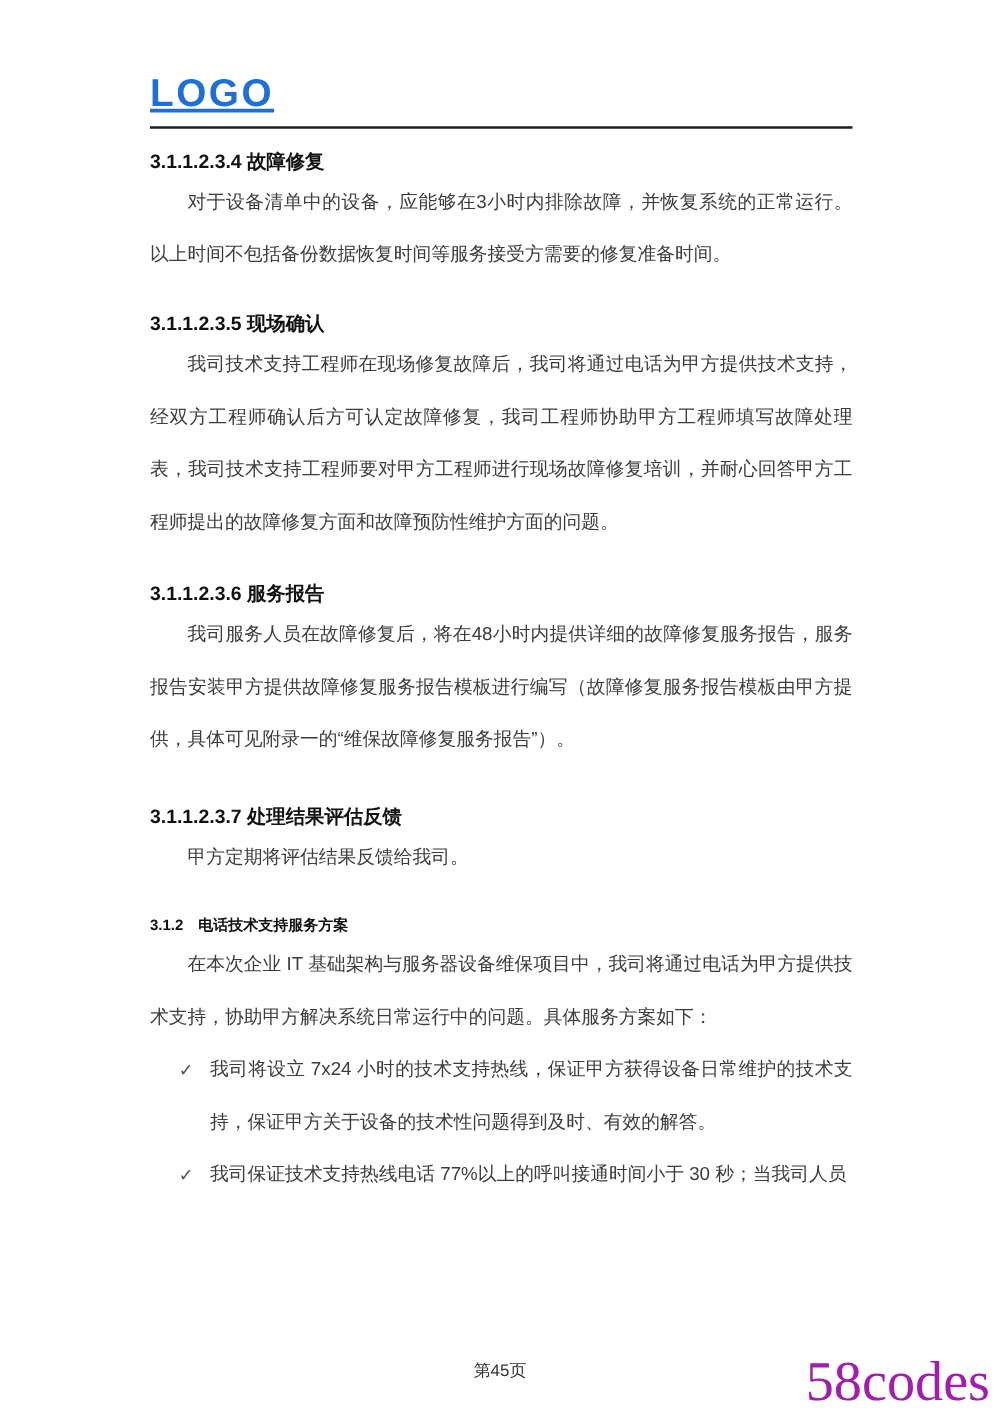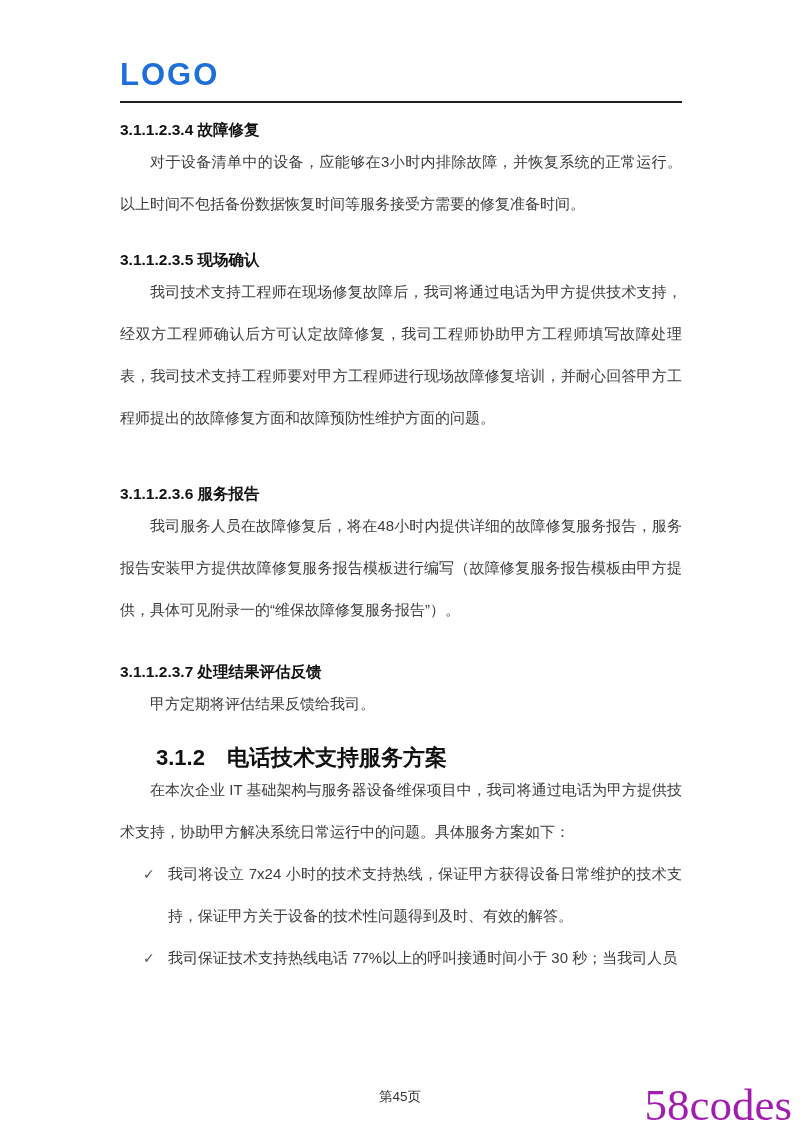--- a/index.html
+++ b/index.html
@@ -14,39 +14,40 @@
   .content {
     padding: 0 118px 0 120px;
   }
   .logo {
     padding-top: 58px;
     font-size: 31px;
     line-height: 34px;
     font-weight: 900;
     letter-spacing: 2px;
     color: #1E6FD9;
+    text-decoration: underline;
   }
   .divider {
     margin-top: 9px;
     border-bottom: 2px solid #1f1f1f;
     height: 0;
   }
   .h-sub, .h-major {
     font-weight: bold;
     color: #111111;
     margin: 0;
     line-height: 22px;
   }
   .h-sub { font-size: 15.5px; }
-  .h-major { font-size: 22px; margin-left: 36px; }
+  .h-major { font-size: 12px; }
   .h-fault-repair    { margin-top: 16px; }
   .p-fault-repair    { margin-top: 8px; }
   .h-site-confirm    { margin-top: 24px; }
   .p-site-confirm    { margin-top: 12px; }
-  .h-service-report  { margin-top: 44px; }
+  .h-service-report  { margin-top: 26px; }
   .p-service-report  { margin-top: 12px; }
   .h-result-feedback { margin-top: 30px; }
   .p-result-feedback { margin-top: 8px; }
   .h-phone-support   { margin-top: 22px; }
   .p-phone-support   { margin-top: 6px; }
   .body-p {
     font-size: 15px;
     line-height: 42px;
     text-align: justify;
     text-indent: 2em;

